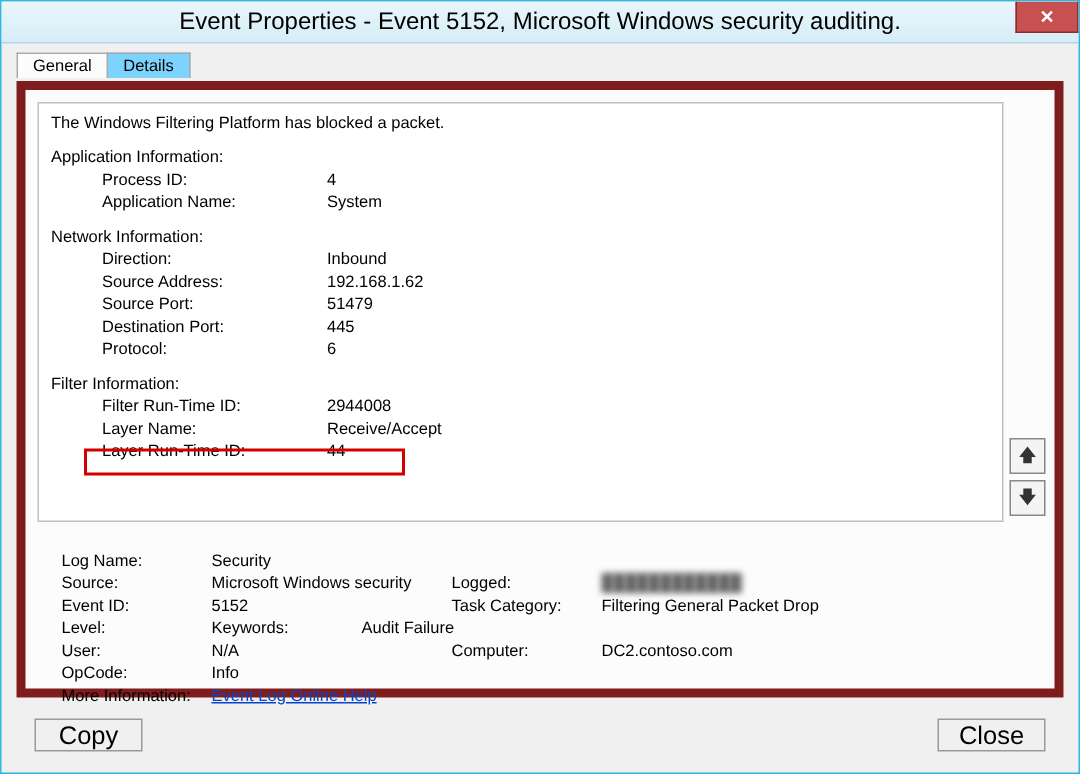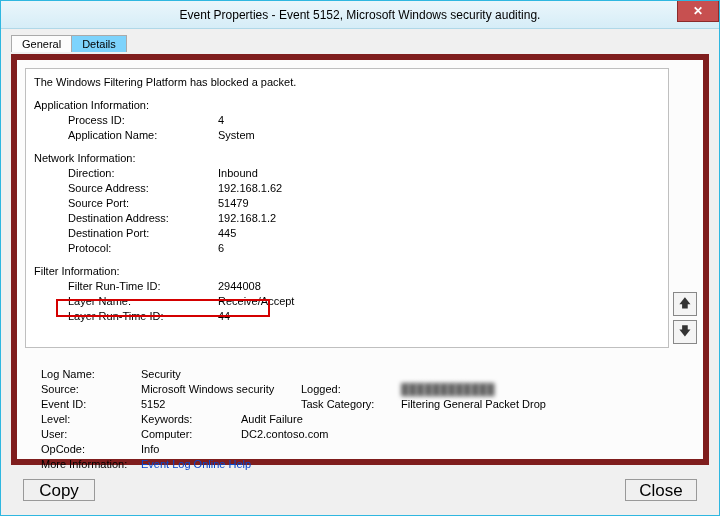--- a/index.html
+++ b/index.html
@@ -1,18 +1,18 @@
 <!DOCTYPE html>
 <html><head>
 <meta charset="utf-8">
 <style>
 html,body{margin:0;padding:0;font-family:"Segoe UI",Tahoma,sans-serif;font-size:11px;color:#000;background:#fff}
 .window{width:720px;height:516px;background:#f0f0f0;border:1px solid #2fb7e0;box-sizing:border-box;position:relative;overflow:hidden}
 .titlebar{height:27px;background:linear-gradient(#eaf6fb,#d6edf7);border-bottom:1px solid #b0d8e8;position:relative;display:flex;align-items:center;justify-content:center}
-.title-text{color:#000;font-size:12px}
+.title-text{color:#000;font-size:16px}
 .close-btn{position:absolute;right:0;top:0;width:40px;height:20px;background:#c75050;color:#fff;font-size:12px;display:flex;align-items:center;justify-content:center;border:1px solid #8b2b2b;border-top:none;cursor:default}
 .close-btn span{font-weight:bold;font-family:Arial,sans-serif}
 .client{position:absolute;left:10px;right:10px;top:33px;bottom:10px}
 .tabs{position:relative;height:20px}
 .tab{display:inline-block;padding:2px 10px;border:1px solid #aaa;background:#fff;border-bottom:none;position:relative;top:1px;margin-right:-1px;cursor:default}
 .tab.active{background:#fcfcfc;z-index:2}
 .tab.inactive{background:#7dd3fc}
 .tab-body{border:6px solid #7f1d1d;background:#fcfcfc;position:absolute;left:0;right:0;top:20px;bottom:40px;box-sizing:border-box;padding:8px}
 .desc-box{border:1px solid #bfbfbf;background:#fff;position:absolute;left:8px;right:34px;top:8px;height:280px;padding:6px 8px;box-sizing:border-box;line-height:15px;overflow:hidden}
 .desc-box .row{white-space:pre}
@@ -22,21 +22,21 @@
 .highlight-box{position:absolute;border:2px solid #d40000;pointer-events:none}
 .nav-btn{width:22px;height:22px;border:1px solid #888;background:#f4f4f4;display:flex;align-items:center;justify-content:center;font-size:12px;color:#333;cursor:default}
 .nav-up{position:absolute;right:6px;top:232px}
 .nav-down{position:absolute;right:6px;top:260px}
 .meta{position:absolute;left:8px;right:8px;top:300px;bottom:8px;padding:8px 16px;box-sizing:border-box;color:#000}
 .meta-row{display:flex;margin-bottom:3px}
 .meta-row .ml{width:100px;flex:0 0 100px}
 .meta-row .mv{width:160px;flex:0 0 160px}
 .meta-row .ml2{width:100px;flex:0 0 100px}
 .meta-row .mv2{flex:1}
-.link{color:#0645cc;cursor:pointer}
+.link{color:#0645cc;text-decoration:underline;cursor:pointer}
 .blurred{color:transparent;text-shadow:0 0 4px rgba(0,0,0,.6)}
 .bottom-row{position:absolute;left:0;right:0;bottom:0;height:34px}
 .btn{min-width:72px;height:22px;border:1px solid #999;background:#f0f0f0;padding:1px 12px;font-family:inherit;font-size:17px;cursor:default}
 .btn-copy{position:absolute;left:12px;bottom:4px}
 .btn-close{position:absolute;right:12px;bottom:4px}
 </style>
 </head>
 <body>
 
 <div class="window">
@@ -58,21 +58,20 @@
         <div class="row">The Windows Filtering Platform has blocked a packet.</div>
 
         <div class="row sec-title">Application Information:</div>
         <div class="row indent1"><span class="lbl">Process ID:</span><span>4</span></div>
         <div class="row indent1"><span class="lbl">Application Name:</span><span>System</span></div>
 
         <div class="row sec-title">Network Information:</div>
         <div class="row indent1"><span class="lbl">Direction:</span><span>Inbound</span></div>
         <div class="row indent1"><span class="lbl">Source Address:</span><span>192.168.1.62</span></div>
         <div class="row indent1"><span class="lbl">Source Port:</span><span>51479</span></div>
-        <div class="row indent1"><span class="lbl">Destination Address:</span><span>192.168.1.2</span></div>
         <div class="row indent1"><span class="lbl">Destination Port:</span><span>445</span></div>
         <div class="row indent1"><span class="lbl">Protocol:</span><span>6</span></div>
 
         <div class="row sec-title">Filter Information:</div>
         <div class="row indent1"><span class="lbl">Filter Run-Time ID:</span><span>2944008</span></div>
         <div class="row indent1"><span class="lbl">Layer Name:</span><span>Receive/Accept</span></div>
         <div class="row indent1"><span class="lbl">Layer Run-Time ID:</span><span>44</span></div>
 
         <div class="highlight-box" style="left:30px;top:230px;width:210px;height:14px"></div>
       </div>
@@ -101,20 +100,21 @@
           <span class="ml2">Task Category:</span>
           <span class="mv2">Filtering General Packet Drop</span>
         </div>
         <div class="meta-row">
           <span class="ml">Level:</span>
           <span class="ml2">Keywords:</span>
           <span class="mv2">Audit Failure</span>
         </div>
         <div class="meta-row">
           <span class="ml">User:</span>
+          <span class="mv">N/A</span>
           <span class="ml2">Computer:</span>
           <span class="mv2">DC2.contoso.com</span>
         </div>
         <div class="meta-row">
           <span class="ml">OpCode:</span>
           <span class="mv">Info</span>
         </div>
         <div class="meta-row">
           <span class="ml">More Information:</span>
           <span class="mv link">Event Log Online Help</span>

